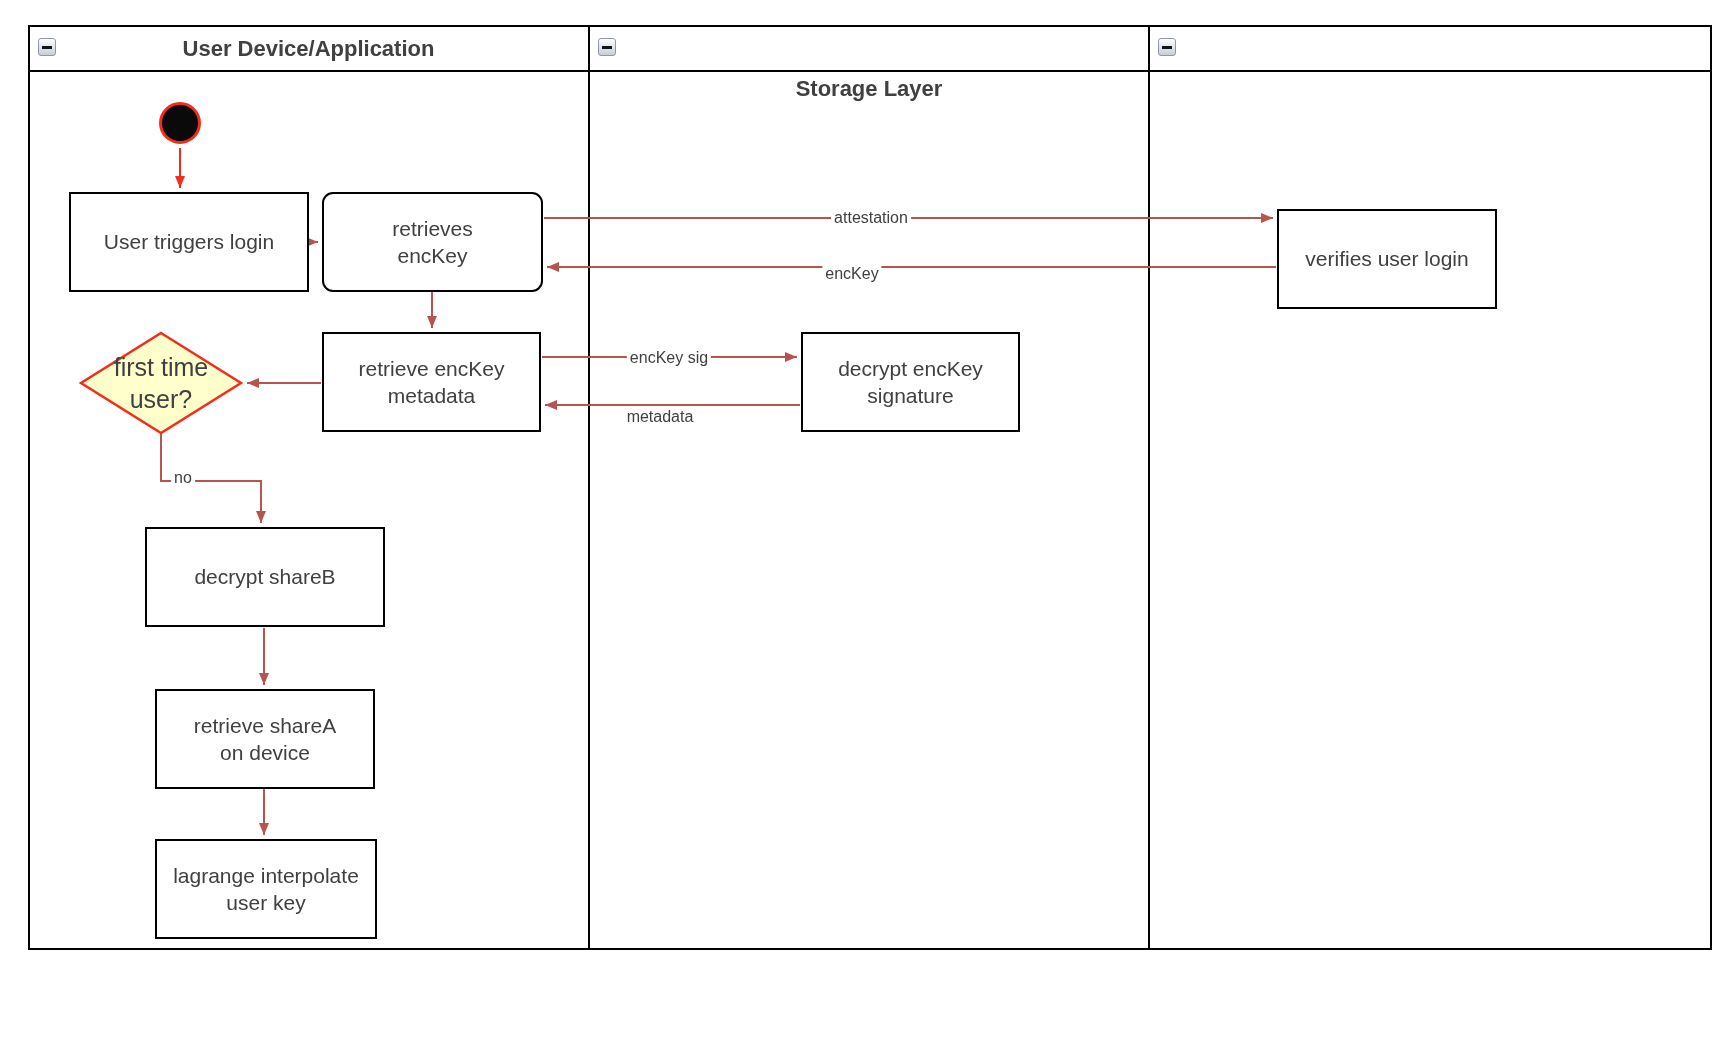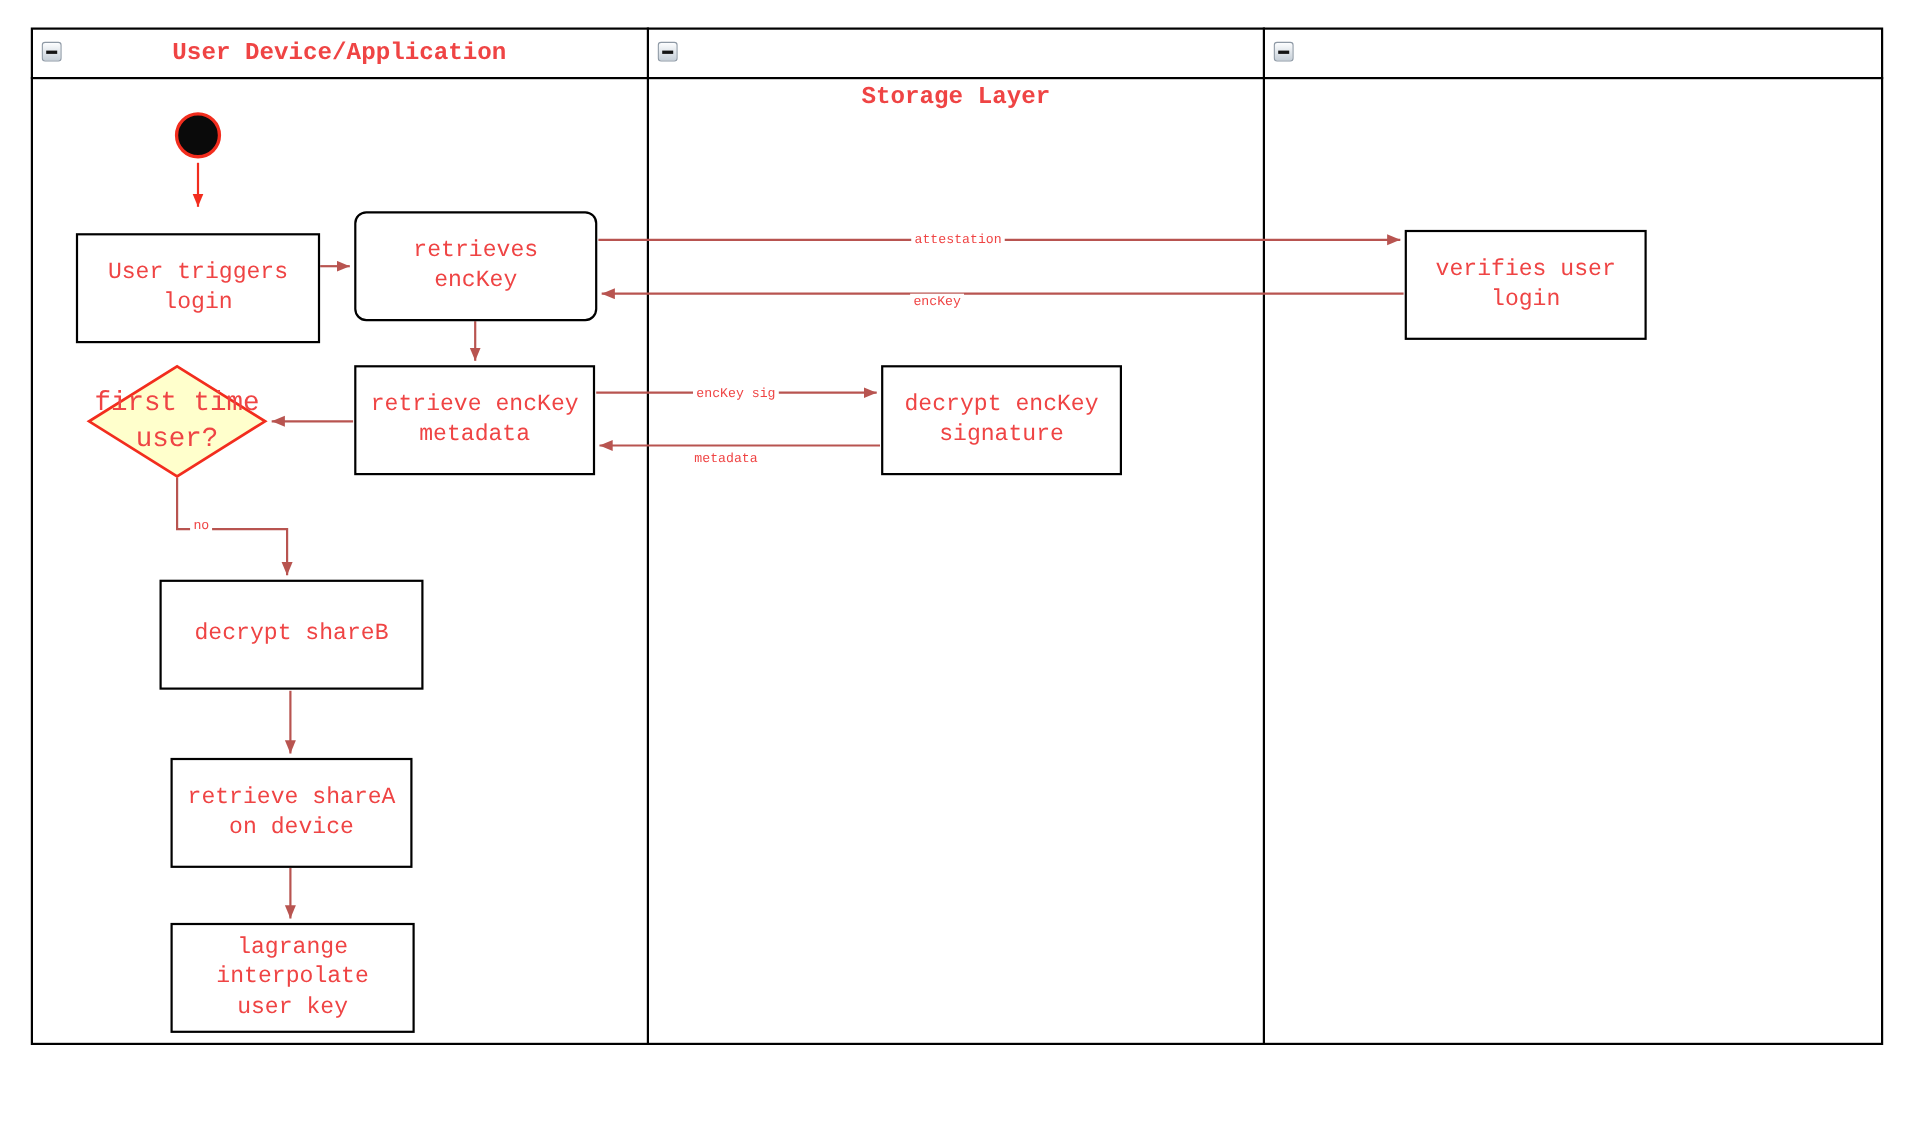--- a/index.html
+++ b/index.html
@@ -1,17 +1,17 @@
 <!DOCTYPE html>
 <html><head>
 <meta charset="utf-8">
 <style>
   html,body{margin:0;padding:0;background:#ffffff;}
   .stage{position:relative;width:1732px;height:1038px;background:#ffffff;overflow:hidden;
-         font-family:Liberation Mono, monospace;color:#ef4444;}
+         font-family:Liberation Sans, sans-serif;color:#404040;}
   
   .pool{position:absolute;left:28px;top:25px;width:1684px;height:925px;
         border:2px solid #000;box-sizing:border-box;background:#fff;}
   .header-line{position:absolute;left:28px;top:70px;width:1684px;height:0;
         border-top:2px solid #000;}
   .vline{position:absolute;top:25px;height:925px;width:0;border-left:2px solid #000;}
   .vline.l1{left:588px;} .vline.l2{left:1148px;}
   .lane-title{position:absolute;top:36px;font-size:22px;font-weight:bold;text-align:center;}
   .lane-title.t1{left:28px;width:561px;}
   .lane-title.t2{left:589px;width:560px;margin-top:40px;}
@@ -19,40 +19,40 @@
   .collapse{position:absolute;width:18px;height:18px;top:38px;box-sizing:border-box;
         border:1px solid #8e99a5;border-radius:3px;
         background:linear-gradient(#fdfeff,#c6cfd8);
         display:flex;align-items:center;justify-content:center;cursor:pointer;}
   .collapse::after{content:"";display:block;width:10px;height:3px;background:#141414;}
   .collapse.c1{left:38px;} .collapse.c2{left:598px;} .collapse.c3{left:1158px;}
   
   .node{position:absolute;background:#ffffff;border:2px solid #000;box-sizing:border-box;
         display:flex;align-items:center;justify-content:center;text-align:center;
         font-size:21px;line-height:1.3;white-space:pre-line;z-index:3;}
-  .n-login{left:69px;top:192px;width:222px;height:100px;margin-top:20px;}
+  .n-login{left:69px;top:192px;width:240px;height:100px;}
   .n-retr{left:322px;top:192px;width:221px;height:100px;border-radius:11px;}
   .n-meta{left:322px;top:332px;width:219px;height:100px;}
   .n-vsig{left:801px;top:332px;width:219px;height:100px;}
   .n-vlogin{left:1277px;top:209px;width:220px;height:100px;}
   .n-decrypt{left:145px;top:527px;width:240px;height:100px;}
   .n-sharea{left:155px;top:689px;width:220px;height:100px;}
   .n-lagr{left:155px;top:839px;width:222px;height:100px;}
   .start{position:absolute;left:159px;top:102px;width:42px;height:42px;border-radius:50%;
         background:#0a0a0a;border:3px solid #f22d1e;box-sizing:border-box;z-index:3;}
   .decision-label{position:absolute;left:81px;top:333px;width:160px;height:100px;z-index:3;
         display:flex;align-items:center;justify-content:center;text-align:center;
         font-size:25px;line-height:1.3;white-space:pre-line;}
   
   svg.connectors{position:absolute;left:0;top:0;z-index:2;}
   .edge{stroke:#b85450;stroke-width:2;fill:none;}
   .edge.red{stroke:#f22d1e;}
   
   .elabel{position:absolute;transform:translate(-50%,-50%);background:#ffffff;
-        font-size:12px;padding:0 3px;white-space:nowrap;z-index:4;}
+        font-size:16px;padding:0 3px;white-space:nowrap;z-index:4;}
   .lab-attestation{left:871px;top:218px;}
   .lab-enckey{left:852px;top:274px;}
   .lab-enckeysig{left:669px;top:358px;}
   .lab-metadata{left:660px;top:417px;}
   .lab-no{left:183px;top:478px;}
 </style>
 </head>
 <body>
 
 <div class="stage">

